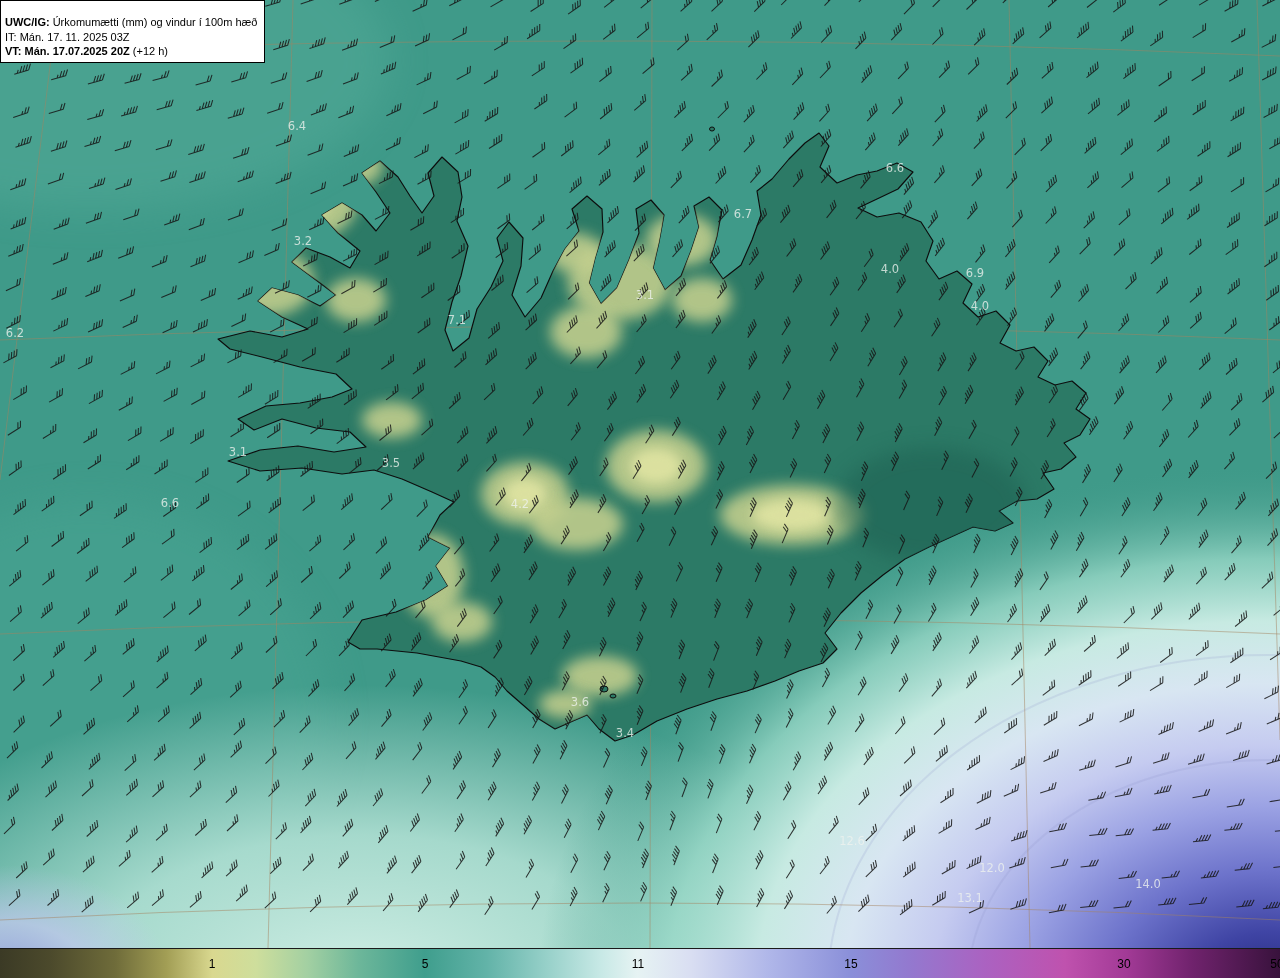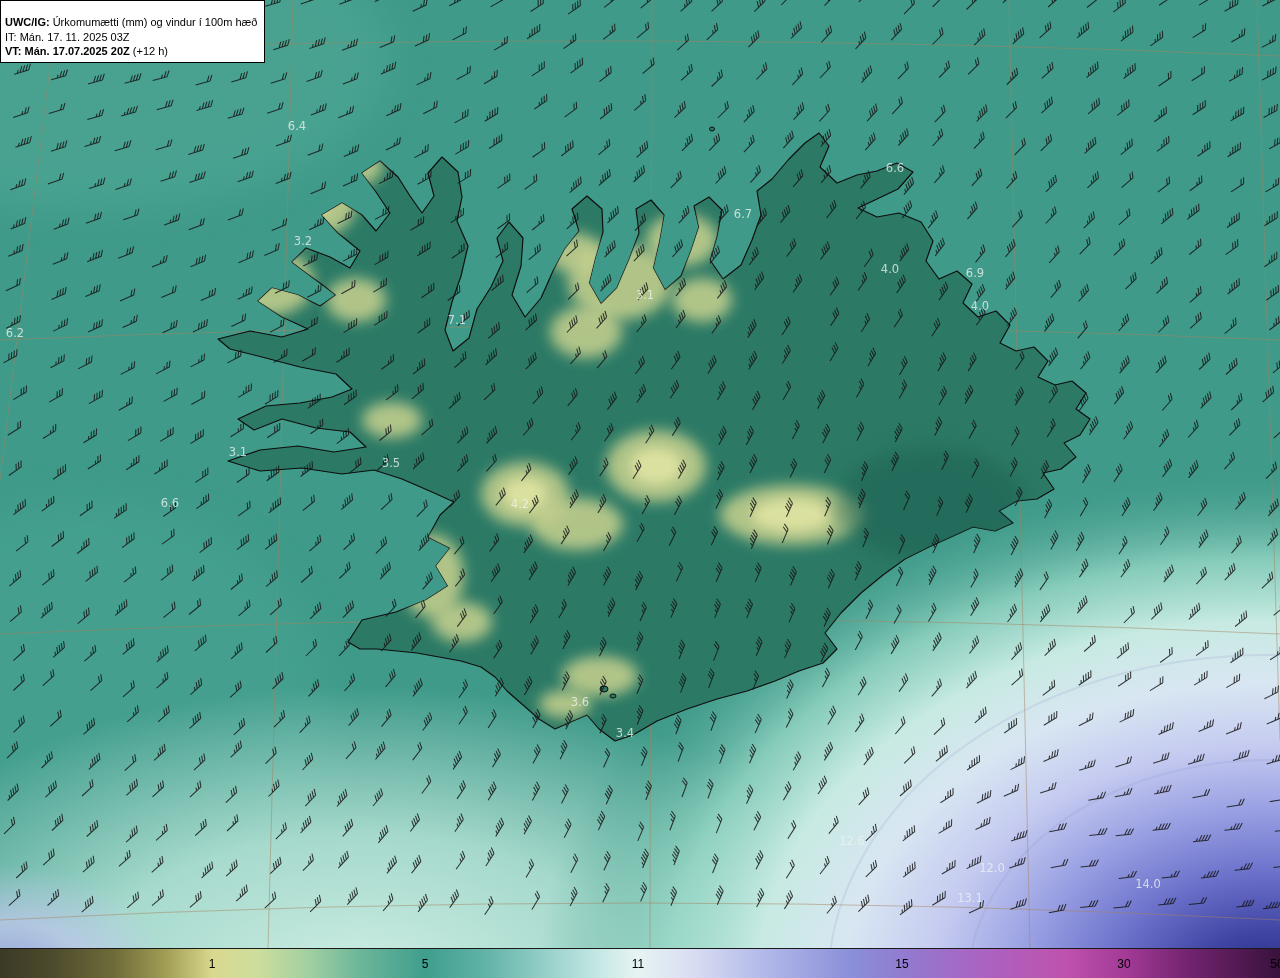--- a/index.html
+++ b/index.html
@@ -1125,19 +1125,19 @@
       <span>(+12 h)</span>
     </div>
   </div>
 
   <div class="colorbar">
     <div id="cb-grad" style="background: linear-gradient(to right, rgb(59, 58, 37) 0%, rgb(76, 74, 44) 4%, rgb(111, 108, 58) 9%, rgb(162, 158, 85) 13%, rgb(217, 216, 143) 16.6%, rgb(206, 222, 156) 20%, rgb(163, 208, 162) 24%, rgb(109, 183, 154) 28%, rgb(63, 158, 141) 33.2%, rgb(98, 179, 168) 38%, rgb(154, 210, 203) 43%, rgb(200, 233, 230) 47%, rgb(230, 243, 243) 49.8%, rgb(217, 222, 242) 54%, rgb(176, 183, 233) 60%, rgb(138, 143, 217) 66.5%, rgb(147, 121, 207) 71%, rgb(171, 98, 193) 77%, rgb(191, 82, 174) 83.2%, rgb(162, 58, 150) 88%, rgb(113, 35, 110) 93%, rgb(56, 18, 60) 100%);"></div>
     <div id="cb-ticks">
         <span class="cb-tick" style="left: 212px;">1</span>
         <span class="cb-tick" style="left: 425px;">5</span>
         <span class="cb-tick" style="left: 638px;">11</span>
-        <span class="cb-tick" style="left: 902px;">15</span>
+        <span class="cb-tick" style="left: 851px;">15</span>
         <span class="cb-tick" style="left: 1124px;">30</span>
         <span class="cb-tick" style="left: 1277px;">50</span>
       </div>
   </div>
 
 </div>
 
 </body></html>

